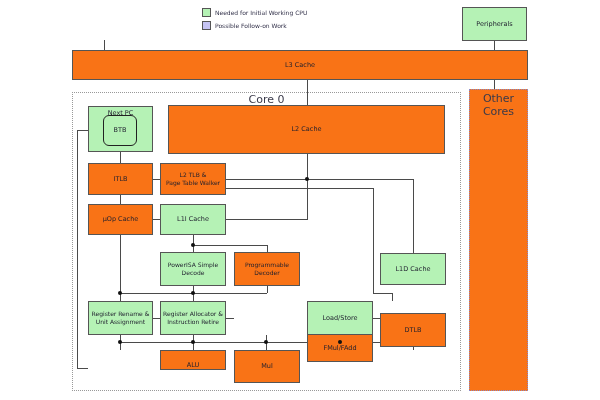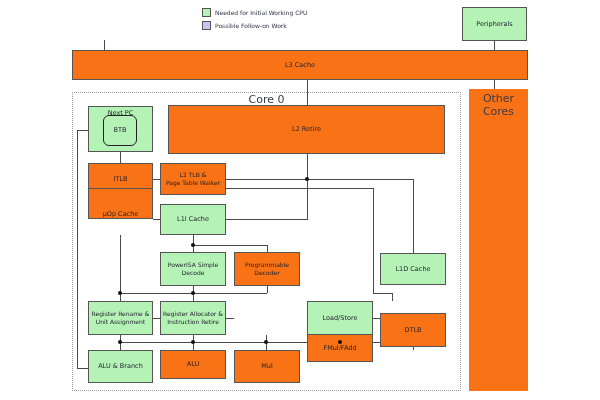--- a/index.html
+++ b/index.html
@@ -81,27 +81,27 @@
   <div class="node g" style="left:462px;top:7px;width:65px;height:34px;">
     <span class="lbl">Peripherals</span></div>
   <div class="node p" style="left:72px;top:50px;width:456px;height:30px;">
     <span class="lbl">L3 Cache</span></div>
 
   <div class="node g toplabel" style="left:88px;top:106px;width:65px;height:46px;">
     <span class="lbl">Next PC</span></div>
   <div class="node g" style="left:103px;top:115px;width:34px;height:31px;border-color:#222;border-radius:6px;">
     <span class="lbl">BTB</span></div>
   <div class="node p" style="left:168px;top:105px;width:277px;height:49px;">
-    <span class="lbl">L2 Retire</span></div>
+    <span class="lbl">L2 Cache</span></div>
   <div class="node p" style="left:88px;top:163px;width:65px;height:32px;">
     <span class="lbl">ITLB</span></div>
   <div class="node p" style="left:160px;top:163px;width:66px;height:32px;font-size:6px;">
     <span class="lbl">L2 TLB &amp;
 Page Table Walker</span></div>
-  <div class="node p" style="left:88px;top:188px;width:65px;height:31px;align-items:flex-end;">
+  <div class="node p" style="left:88px;top:204px;width:65px;height:31px;">
     <span class="lbl">µOp Cache</span></div>
   <div class="node g" style="left:160px;top:204px;width:66px;height:31px;">
     <span class="lbl">L1I Cache</span></div>
   <div class="node g" style="left:160px;top:252px;width:66px;height:34px;font-size:6px;">
     <span class="lbl">PowerISA Simple
 Decode</span></div>
   <div class="node p" style="left:234px;top:252px;width:66px;height:34px;font-size:6px;">
     <span class="lbl">Programmable
 Decoder</span></div>
   <div class="node g" style="left:380px;top:253px;width:66px;height:32px;">
@@ -109,22 +109,20 @@
   <div class="node g" style="left:88px;top:301px;width:65px;height:34px;font-size:6px;">
     <span class="lbl">Register Rename &amp;
 Unit Assignment</span></div>
   <div class="node g" style="left:160px;top:301px;width:66px;height:34px;font-size:6px;">
     <span class="lbl">Register Allocator &amp;
 Instruction Retire</span></div>
   <div class="node g" style="left:307px;top:301px;width:66px;height:34px;">
     <span class="lbl">Load/Store</span></div>
   <div class="node p" style="left:380px;top:301px;width:66px;height:34px;margin-top:12px;">
     <span class="lbl">DTLB</span></div>
-  <div class="node g" style="left:88px;top:350px;width:65px;height:33px;">
-    <span class="lbl">ALU &amp; Branch</span></div>
-  <div class="node p" style="left:160px;top:350px;width:66px;height:29px;">
+  <div class="node p" style="left:160px;top:350px;width:66px;height:20px;align-items:flex-end;">
     <span class="lbl">ALU</span></div>
   <div class="node p" style="left:234px;top:350px;width:66px;height:33px;">
     <span class="lbl">Mul</span></div>
   <div class="node p" style="left:307px;top:334px;width:66px;height:28px;">
     <span class="lbl">FMul/FAdd</span></div>
 
 </div>
 
 </body></html>

